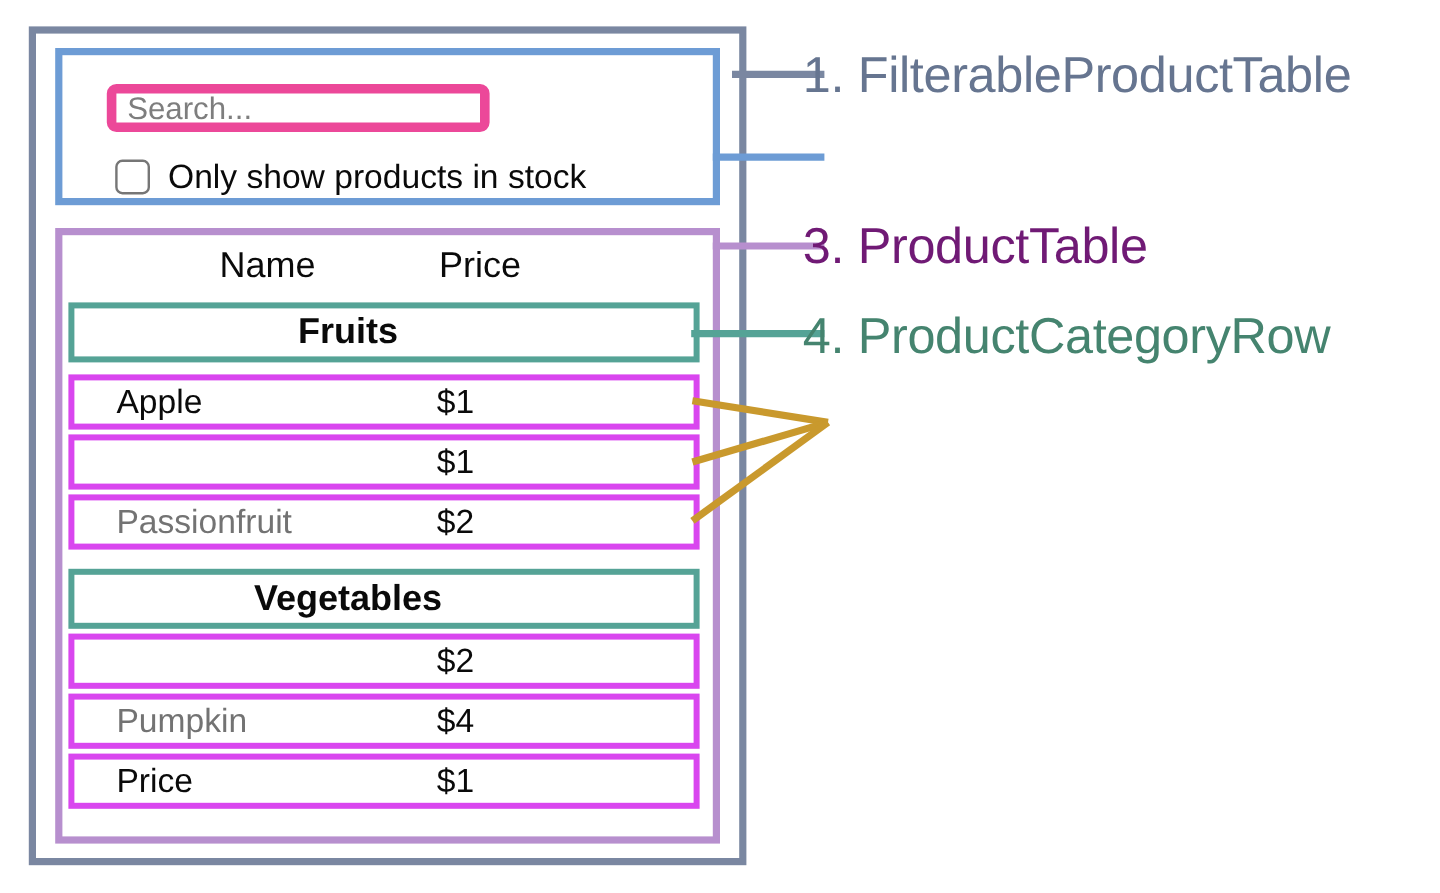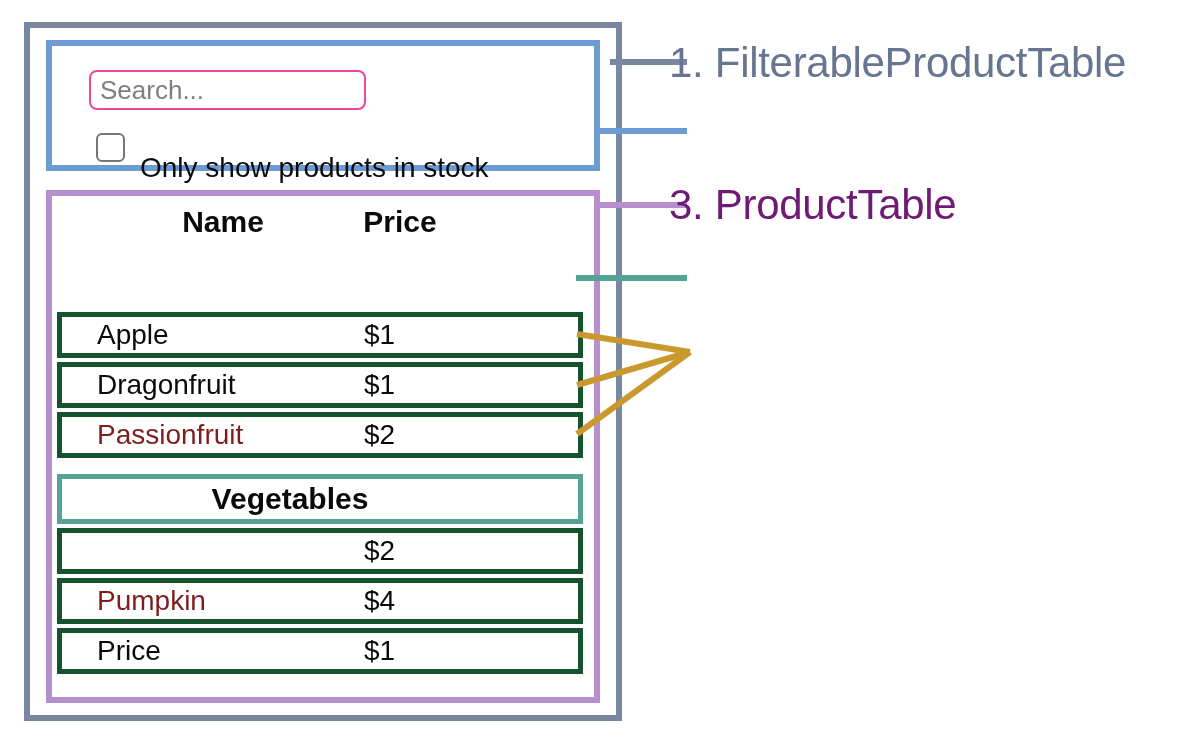--- a/index.html
+++ b/index.html
@@ -6,43 +6,43 @@
   .canvas{position:relative;width:1200px;height:744px;background:#ffffff;overflow:hidden;
           font-family:"Liberation Sans",sans-serif;}
   .box{position:absolute;box-sizing:border-box;background:transparent;}
 
   
   .ft-box{left:24px;top:22px;width:598px;height:699px;border:6px solid #7a87a1;}
   .sb-box{left:46px;top:40px;width:554px;height:131px;border:6px solid #6d9cd5;}
   .pt-box{left:46px;top:190px;width:554px;height:513px;border:6px solid #b78fce;}
 
   
-  .search-input{position:absolute;left:89px;top:70px;width:277px;height:40px;box-sizing:border-box;
-    border:2px solid #ec4899;border-radius:8px;padding:0 0 0 9px;font-family:"Liberation Sans",sans-serif;
+  .search-input{position:absolute;left:89px;top:70px;width:319px;height:40px;box-sizing:border-box;
+    border:8px solid #ec4899;border-radius:8px;padding:0 0 0 9px;font-family:"Liberation Sans",sans-serif;
     font-size:26px;color:#222;outline:none;background:#fff;}
   .search-input::placeholder{color:#7e7e7e;opacity:1;}
   .checkbox{position:absolute;left:96px;top:133px;width:29px;height:29px;box-sizing:border-box;
     border:2px solid #767676;border-radius:6px;background:#fff;cursor:pointer;}
   .checkbox-label{position:absolute;left:140px;top:132px;height:31px;line-height:31px;
-    font-size:28px;color:#0a0a0a;white-space:nowrap;margin-top:20px;}
+    font-size:28px;color:#0a0a0a;white-space:nowrap;}
 
   
   .col-header{position:absolute;transform:translateX(-50%);top:204px;height:36px;line-height:36px;
-    font-size:30px;font-weight:bold;color:#0a0a0a;white-space:nowrap;}
+    font-size:30px;font-weight:normal;color:#0a0a0a;white-space:nowrap;}
   .col-header.name{left:223px;} .col-header.price{left:400px;}
 
   
   .category-row{position:absolute;left:57px;width:526px;height:50px;box-sizing:border-box;
     border:5px solid #55a396;display:flex;align-items:center;justify-content:center;
     padding-right:60px;font-size:30px;font-weight:bold;color:#0a0a0a;}
   .product-row{position:absolute;left:57px;width:526px;height:46px;box-sizing:border-box;
-    border:5px solid #14532d;display:flex;align-items:center;}
+    border:5px solid #d946ef;display:flex;align-items:center;}
   .product-row .pname{padding-left:35px;font-size:28px;color:#0a0a0a;white-space:nowrap;}
   .product-row .pprice{position:absolute;left:302px;font-size:28px;color:#0a0a0a;white-space:nowrap;}
-  .product-row.out-of-stock .pname{color:#7f1d1d;}
+  .product-row.out-of-stock .pname{color:#737373;}
 
   .cat-fruits{top:252px;} .row-apple{top:312px;} .row-dragonfruit{top:362px;} .row-passionfruit{top:412px;}
   .cat-vegetables{top:474px;justify-content:center;} .row-spinach{top:528px;} .row-pumpkin{top:578px;} .row-peas{top:628px;}
 
   
   .legend-label{position:absolute;left:669px;height:48px;line-height:48px;font-size:42px;
     letter-spacing:-0.3px;white-space:nowrap;font-family:"Liberation Sans",sans-serif;}
   .legend-1{top:39px;color:#667590;}
   .legend-2{top:107px;color:#5f8ac2;}
   .legend-3{top:181px;color:#701a75;}
@@ -61,27 +61,29 @@
 
   <div class="box sb-box"></div>
   <input class="search-input" type="text" placeholder="Search..." style="">
   <div class="checkbox"></div>
   <div class="checkbox-label">Only show products in stock</div>
 
   <div class="box pt-box"></div>
   <div class="col-header name">Name</div>
   <div class="col-header price">Price</div>
 
+  <div class="category-row cat-fruits">
+    <span>Fruits</span>
+  </div>
 
   <div class="product-row row-apple">
     <span class="pname">Apple</span>
     <span class="pprice">$1</span>
   </div>
   <div class="product-row row-dragonfruit">
-    <span class="pname">Dragonfruit</span>
     <span class="pprice">$1</span>
   </div>
   <div class="product-row row-passionfruit out-of-stock">
     <span class="pname">Passionfruit</span>
     <span class="pprice">$2</span>
   </div>
 
   <div class="category-row cat-vegetables">
     <span>Vegetables</span>
   </div>
@@ -103,14 +105,15 @@
     <line x1="594" y1="131" x2="687" y2="131" stroke="#6d9cd5" stroke-width="6"></line>
     <line x1="594" y1="205" x2="687" y2="205" stroke="#b78fce" stroke-width="6"></line>
     <line x1="576" y1="278" x2="687" y2="278" stroke="#55a396" stroke-width="6"></line>
     <line x1="577" y1="334" x2="690" y2="352" stroke="#c9992d" stroke-width="6"></line>
     <line x1="577" y1="385" x2="690" y2="352" stroke="#c9992d" stroke-width="6"></line>
     <line x1="577" y1="434" x2="690" y2="352" stroke="#c9992d" stroke-width="6"></line>
   </svg>
 
   <div class="legend-label legend-1">1. FilterableProductTable</div>
   <div class="legend-label legend-3">3. ProductTable</div>
+  <div class="legend-label legend-4">4. ProductCategoryRow</div>
 
 </div>
 
 </body></html>

